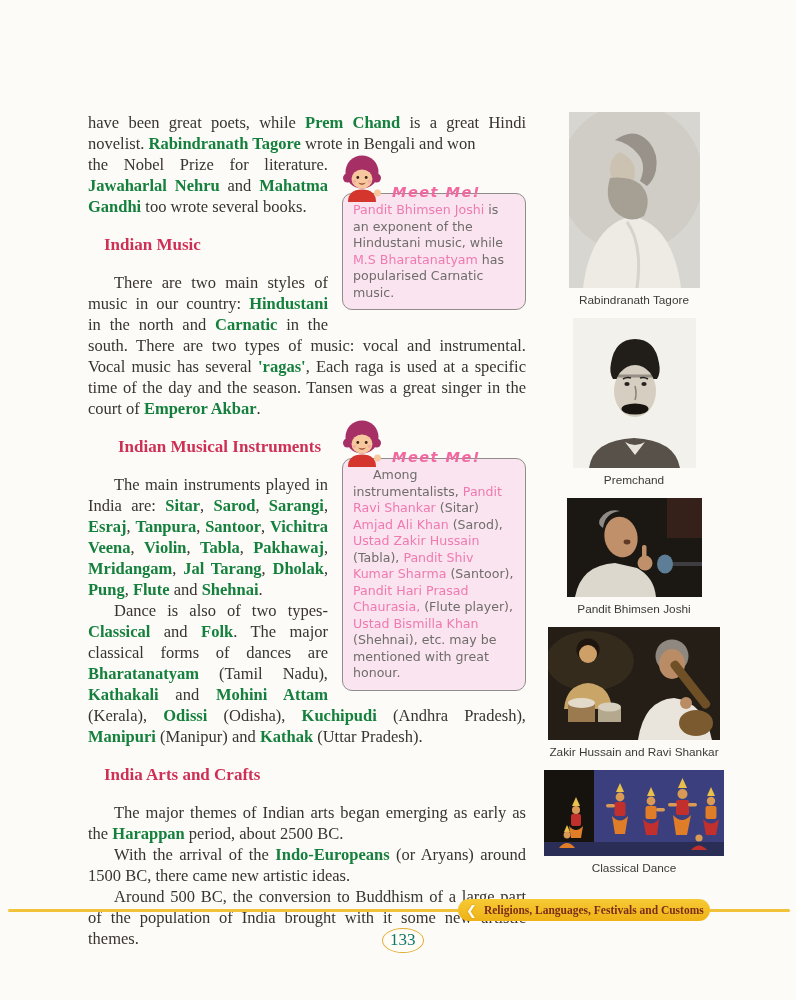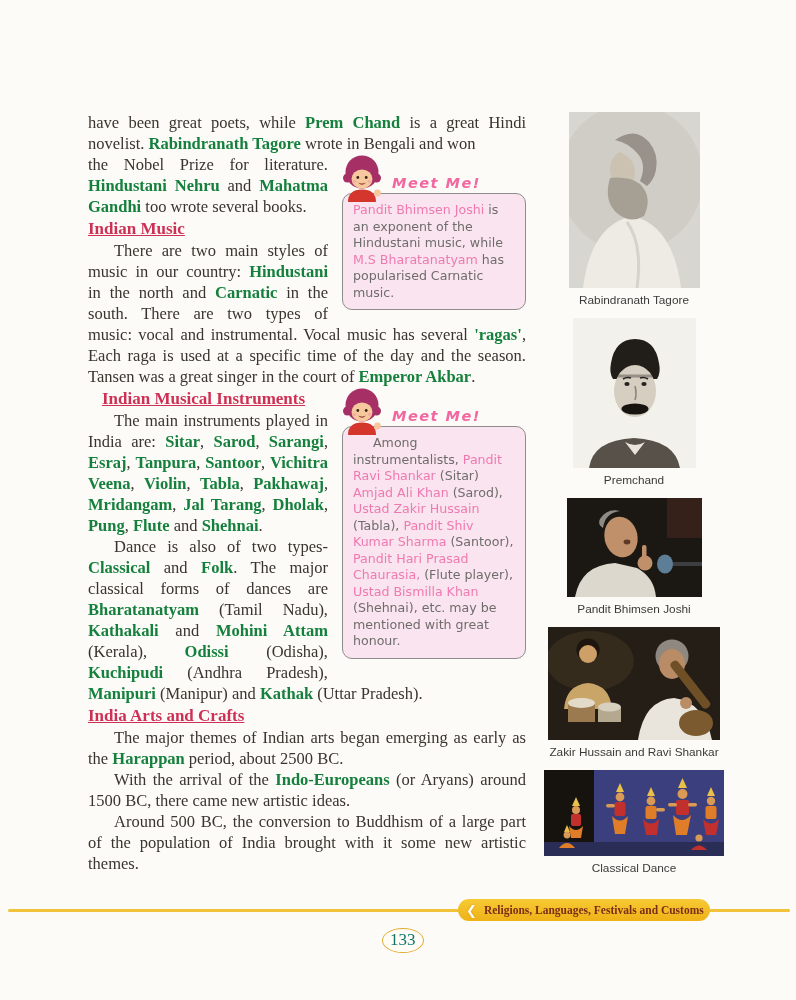--- a/index.html
+++ b/index.html
@@ -6,29 +6,29 @@
   body{
     width:796px;height:1000px;background:#fcfbf7;
     font-family:"Liberation Serif", serif;
     -webkit-font-smoothing:antialiased;
   }
   .page{position:relative;width:796px;height:1000px;overflow:hidden;background:#fcfbf7;}
   .content{position:absolute;top:112px;left:88px;display:flex;gap:16px;}
   .text-col{width:438px;font-size:16.5px;line-height:21px;text-align:justify;color:#39342e;}
   .text-col p{margin:0;}
   .text-col p.ind{text-indent:26px;}
-  .text-col h3{margin:0;font-size:17px;line-height:23px;color:#ce3055;font-weight:bold;text-decoration:underline;}
+  .text-col h3{margin:16px;font-size:17px;line-height:23px;color:#ce3055;font-weight:bold;}
   .text-col h3.justify{text-align:justify;text-indent:14px;}
   .text-col .em{color:#15803d;font-weight:bold;}
 
   
   .meetme{float:right;width:184px;margin:2px 0 8px 14px;position:relative;padding-top:37px;}
   .mascot{position:absolute;top:-4px;left:-6px;width:52px;height:50px;z-index:2;}
   .meetme-title{
-    position:absolute;top:17px;left:50px;
+    position:absolute;top:26px;left:50px;
     font-family:"DejaVu Sans", sans-serif;font-style:italic;font-weight:bold;
     font-size:14.5px;color:#f2679f;letter-spacing:1.5px;white-space:nowrap;
   }
   .meetme-inner{
     background:#fae4ef;border:1.6px solid #8f8d8b;border-radius:10px;
     padding:8px 10px;box-sizing:border-box;
     font-family:"DejaVu Sans", sans-serif;font-size:12.6px;line-height:16.5px;
     color:#6f6d6b;text-align:left;
   }
   .meetme-inner.first-indent{text-indent:20px;}
@@ -90,21 +90,21 @@
             <circle cx="33.5" cy="29.5" r="1.8" fill="#f2a9a0" opacity="0.8"></circle>
             <path d="M22 30.5 q4 4.5 8 0 q-4 1.8 -8 0 z" fill="#8d3a22"></path>
             <path d="M12 50 q0-12.5 14-12.5 q14 0 14 12.5 z" fill="#d4352c"></path>
             <circle cx="41.5" cy="41" r="3.4" fill="#f7c79e"></circle>
           </svg>
         </span>
         <span class="meetme-title">Meet Me!</span>
         <div class="meetme-inner"><span class="em">Pandit Bhimsen Joshi</span><span> is an exponent of the Hindustani music, while </span><span class="em">M.S Bharatanatyam</span><span> has popularised Carnatic music.</span></div>
       </aside>
 
-      <p><span>the Nobel Prize for literature. </span><span class="em">Hindustani Nehru</span><span> and </span><span class="em">Mahatma Gandhi</span><span> too wrote several books.</span></p>
+      <p><span>the Nobel Prize for literature. </span><span class="em">Jawaharlal Nehru</span><span> and </span><span class="em">Mahatma Gandhi</span><span> too wrote several books.</span></p>
 
       <h3>Indian Music</h3>
       <p class="ind"><span>There are two main styles of music in our country: </span><span class="em">Hindustani</span><span> in the north and </span><span class="em">Carnatic</span><span> in the south. There are two types of music: vocal and instrumental. Vocal music has several </span><span class="em">'ragas'</span><span>, Each raga is used at a specific time of the day and the season. Tansen was a great singer in the court of </span><span class="em">Emperor Akbar</span><span>.</span></p>
 
       <aside class="meetme">
         <span class="mascot">
           <svg viewBox="0 0 52 50" width="52" height="50">
             <circle cx="26" cy="20" r="16.5" fill="#a63066"></circle>
             <circle cx="11.5" cy="26" r="4.5" fill="#a63066"></circle>
             <circle cx="40.5" cy="26" r="4.5" fill="#a63066"></circle>

